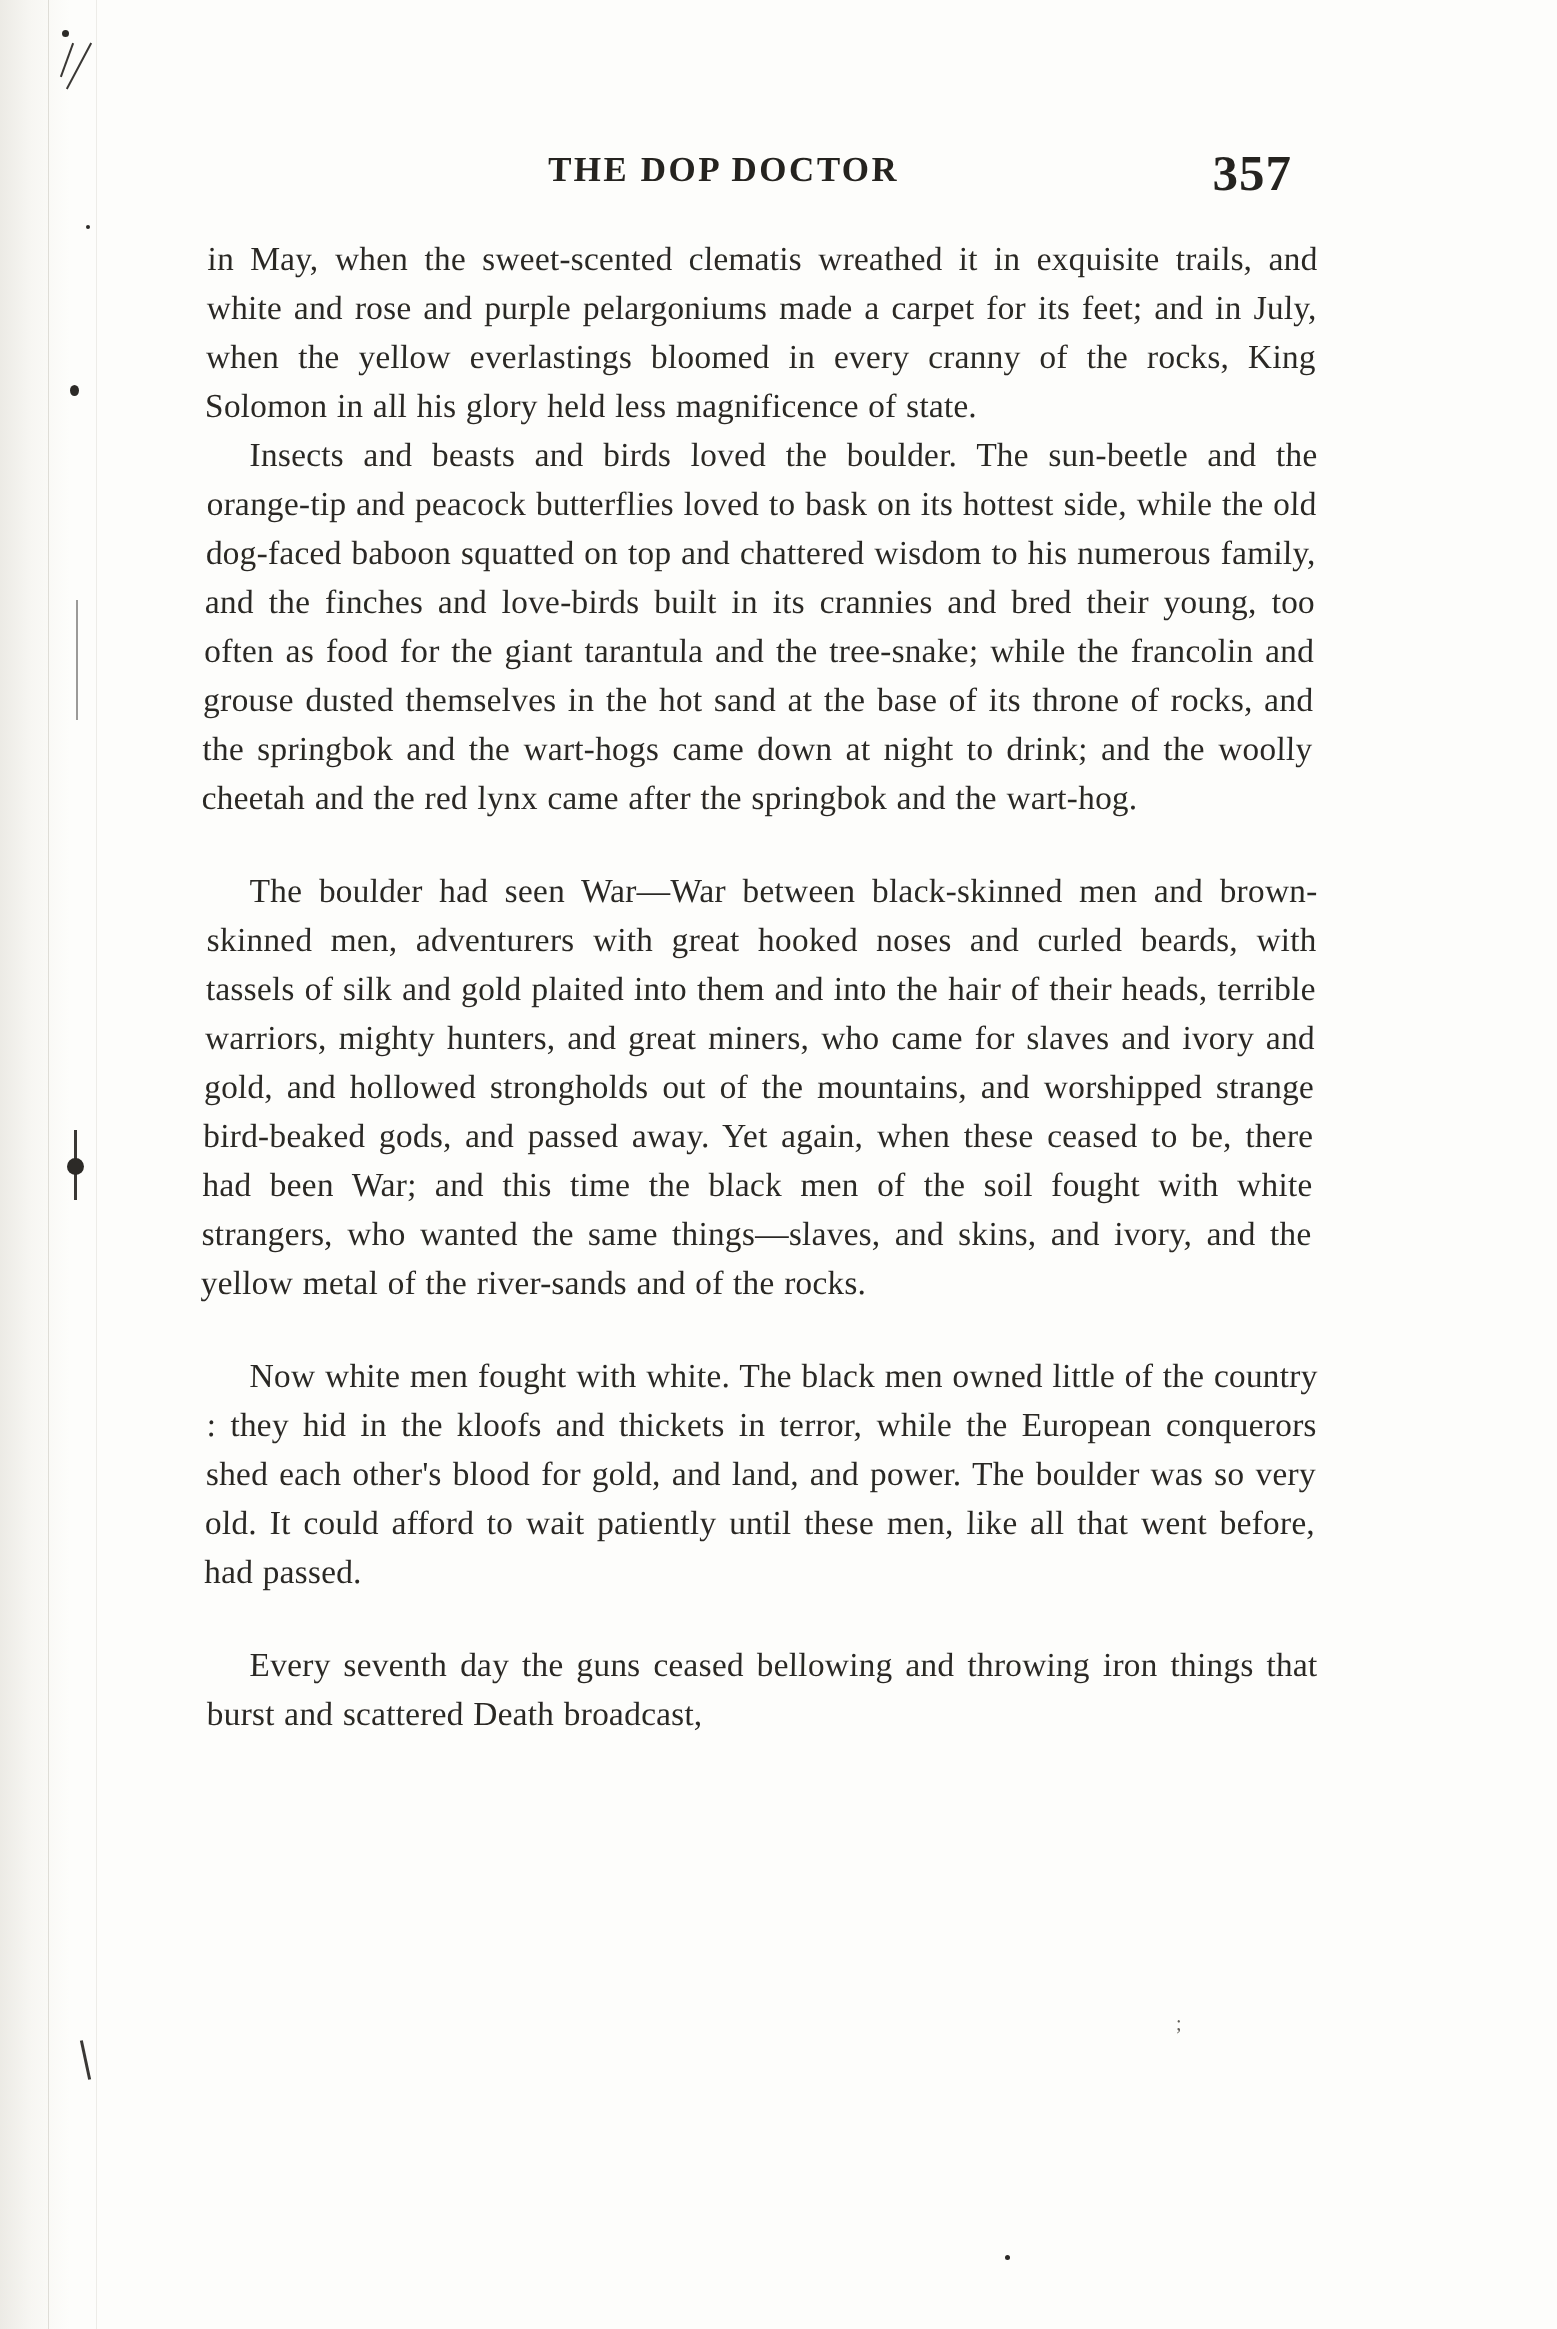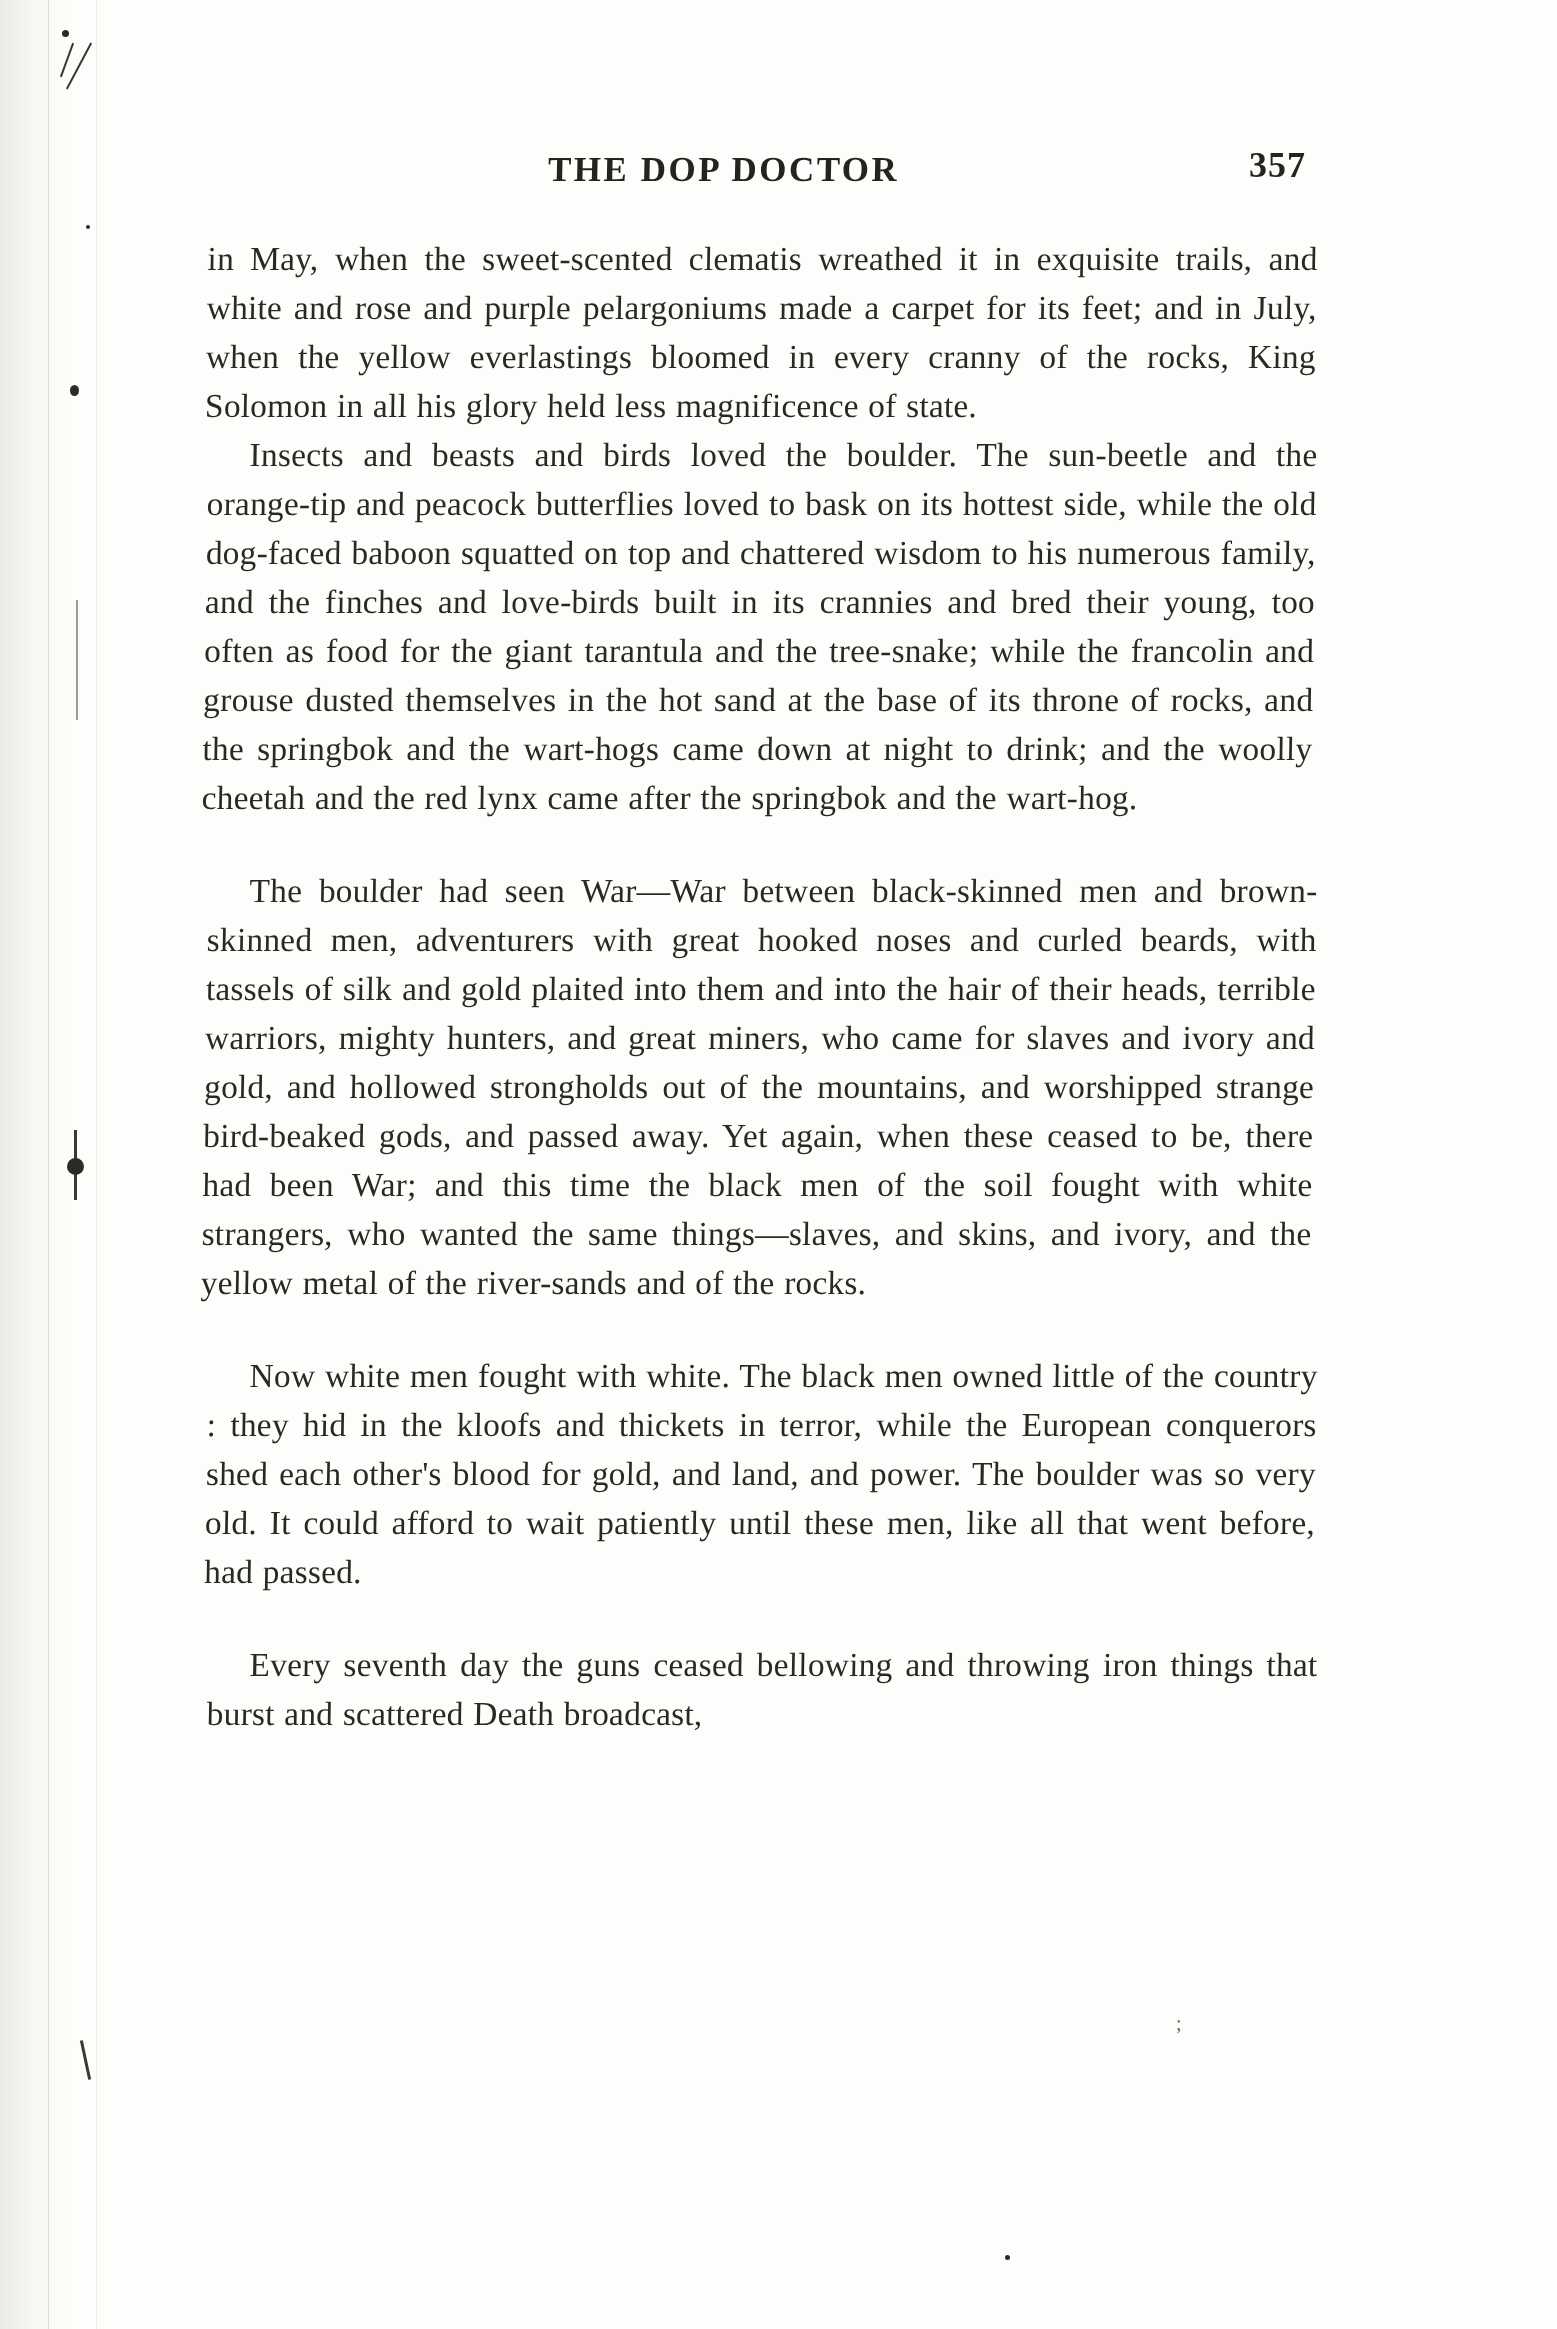--- a/index.html
+++ b/index.html
@@ -70,25 +70,25 @@
     top: 0;
     font-family: "Liberation Serif", serif;
     font-weight: bold;
     font-size: 35px;
     letter-spacing: 2.5px;
     color: #15130f;
     transform: skewX(-1.2deg);
   }
   .folio {
     position: absolute;
-    right: 12px;
+    right: 26px;
     top: -6px;
     font-family: "Liberation Serif", serif;
     font-weight: bold;
-    font-size: 36px;
+    font-size: 51px;
     letter-spacing: 1px;
     color: #15130f;
   }
 
   p.para {
     margin: 0 0 0 0;
     font-size: 33.5px;
     line-height: 49px;
     text-align: justify;
     color: #1a1814;

